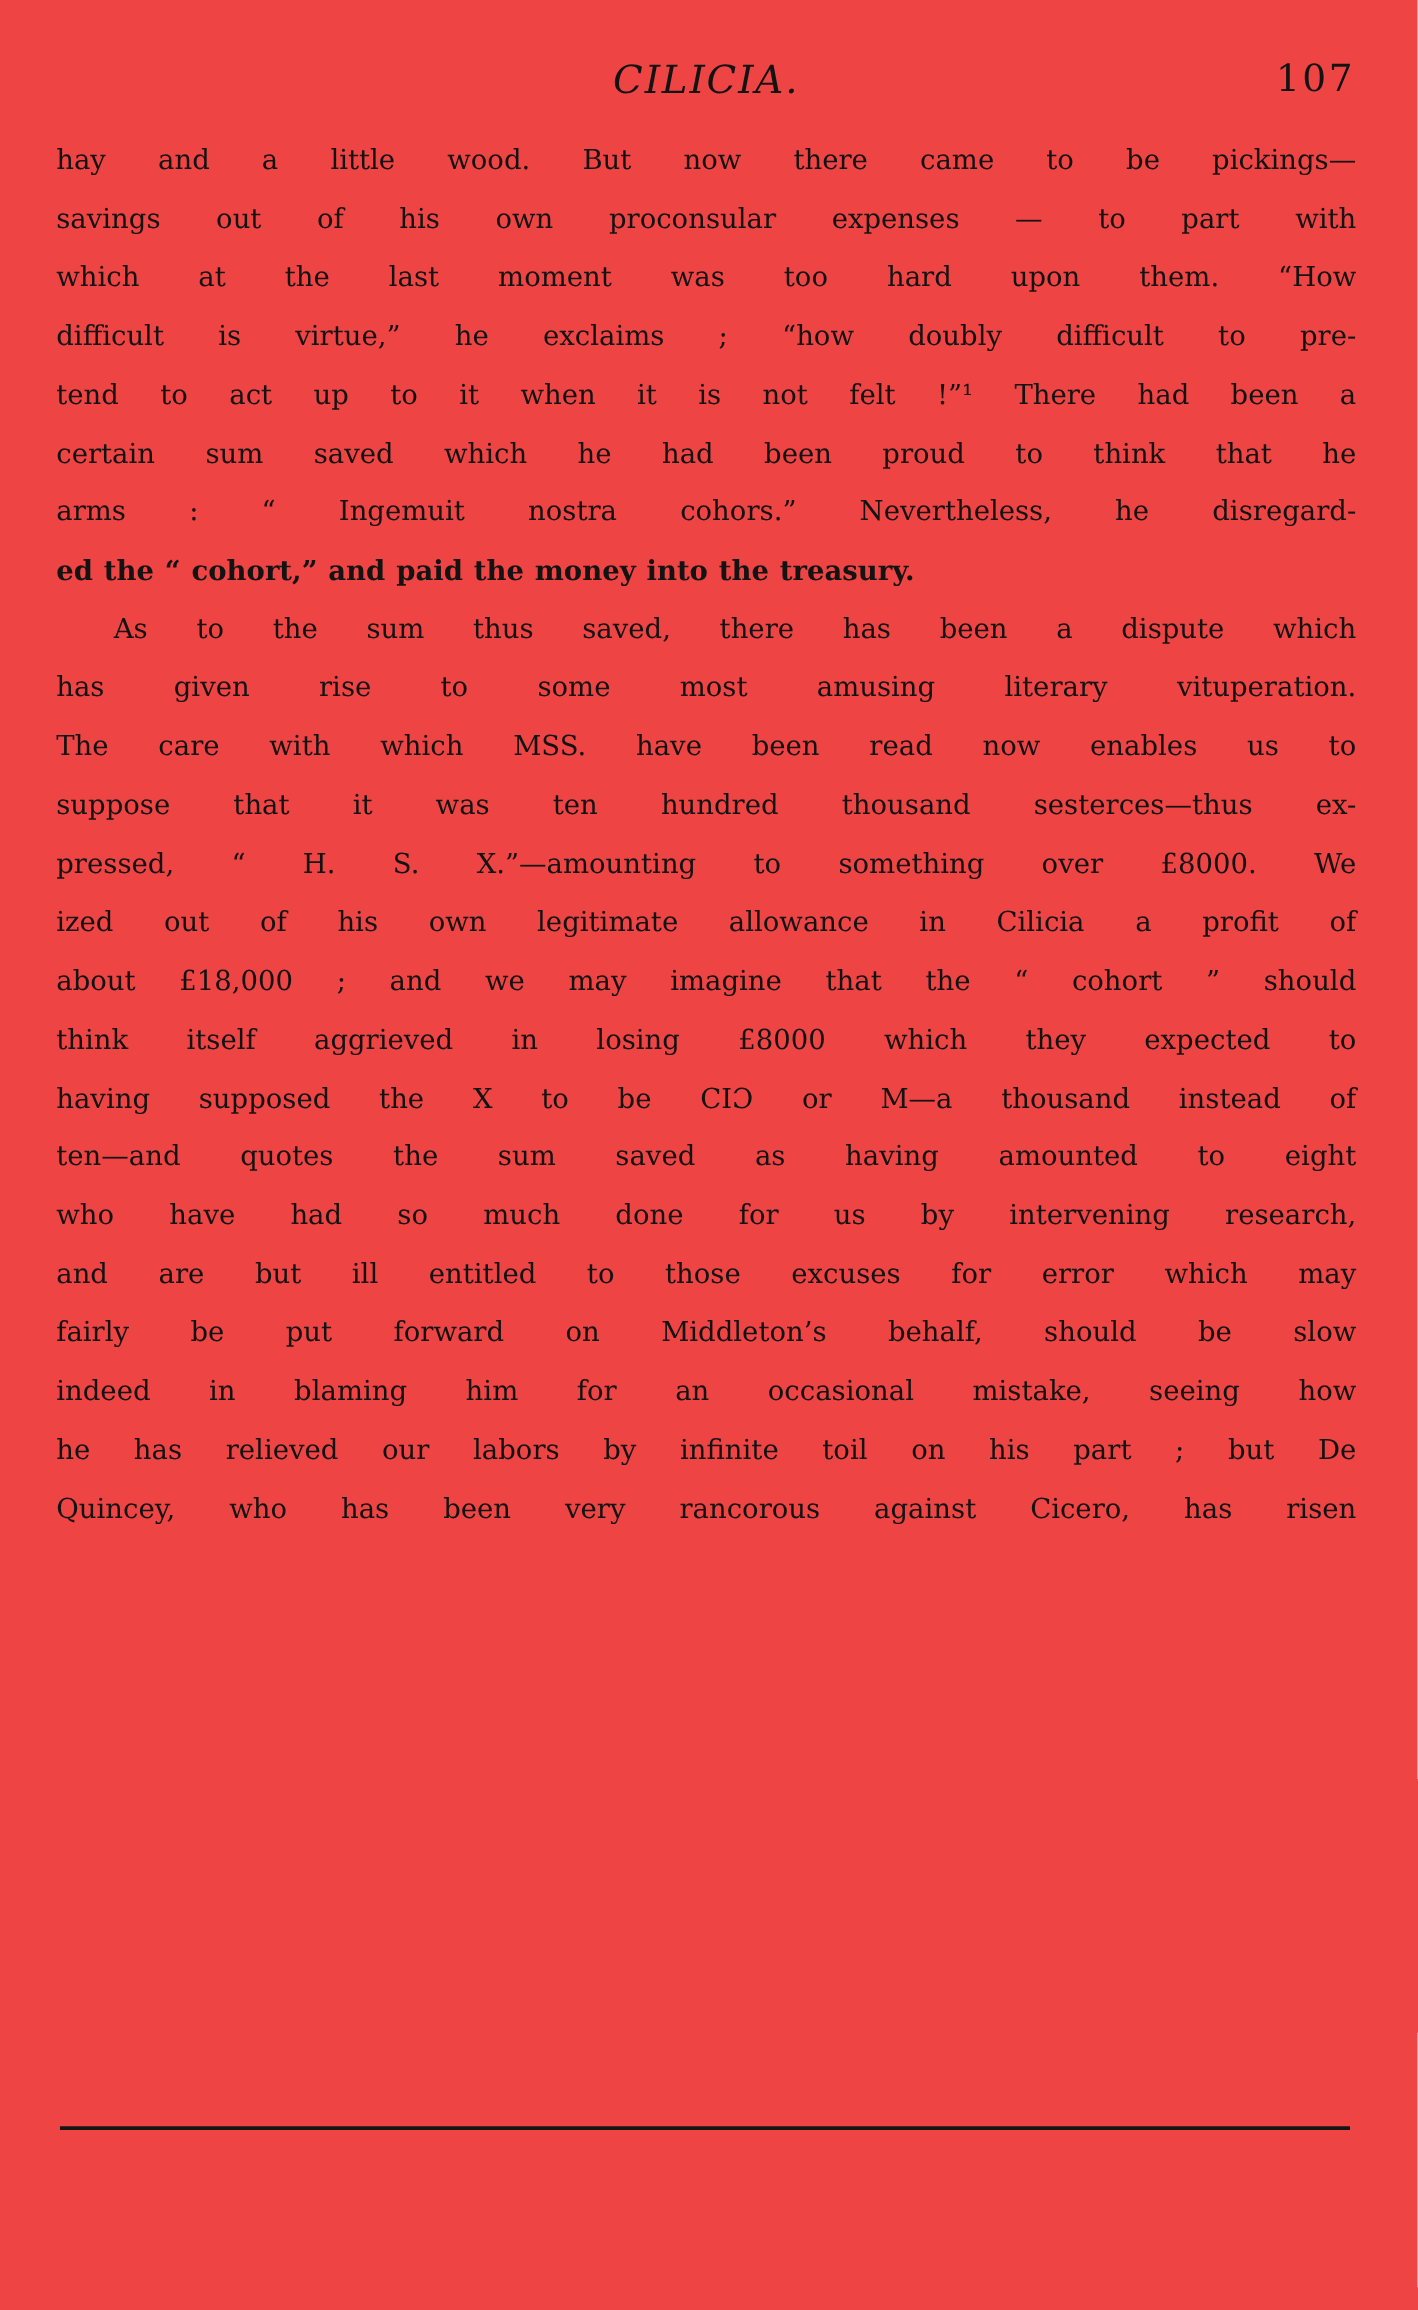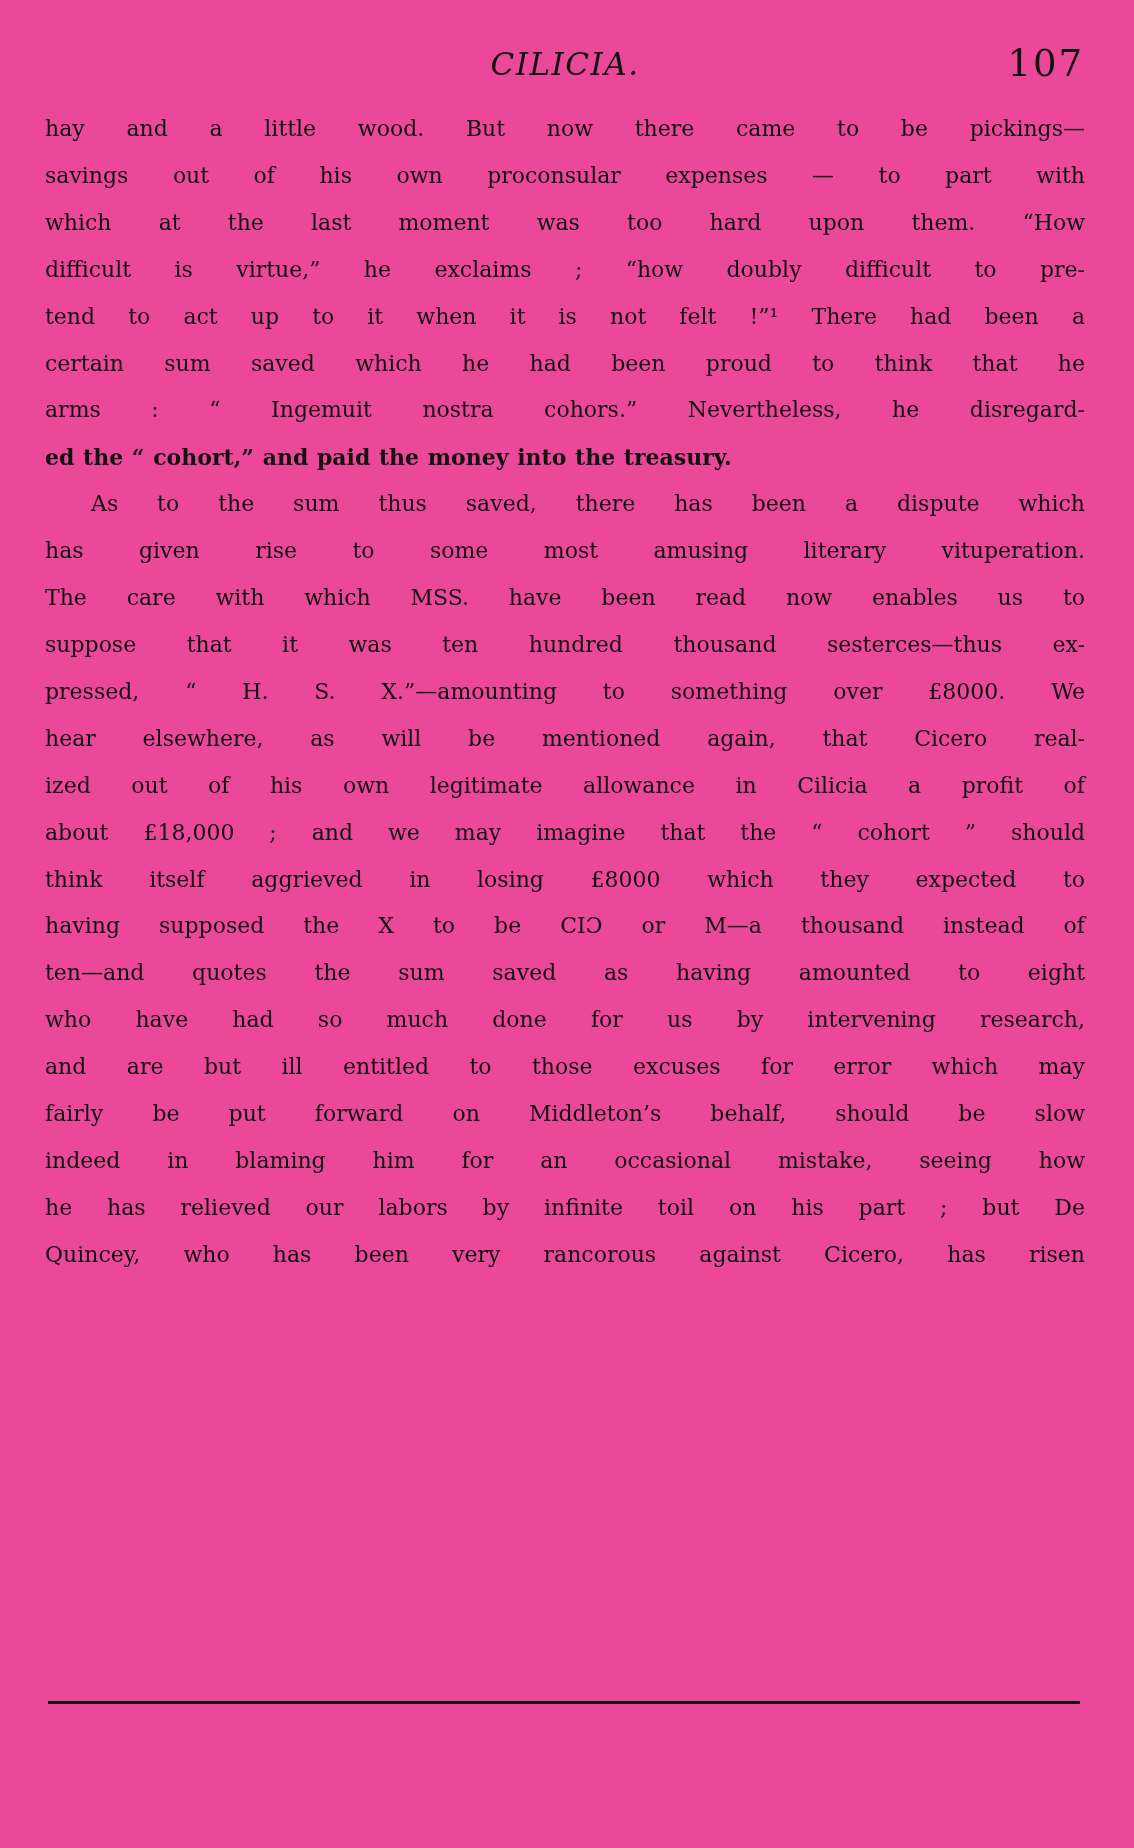--- a/index.html
+++ b/index.html
@@ -5,21 +5,21 @@
   html, body {
     margin: 0;
     padding: 0;
     background: #e8e8e8;
   }
   .page {
     position: relative;
     width: 1134px;
     height: 1848px;
     margin: 0 auto;
-    background: #ec4899;
+    background: #ef4444;
     color: #131313;
     font-family: "DejaVu Serif", serif;
     overflow: hidden;
   }
   .header {
     position: absolute;
     top: 42px;
     left: 46px;
     right: 50px;
     height: 52px;
@@ -28,21 +28,21 @@
     text-align: center;
     font-style: italic;
     font-size: 31px;
     letter-spacing: 1.5px;
     line-height: 44px;
   }
   .page-number {
     position: absolute;
     right: 0;
     top: 0;
-    font-size: 37px;
+    font-size: 30px;
     line-height: 44px;
     letter-spacing: 2px;
   }
   .body-text {
     position: absolute;
     top: 106px;
     left: 45px;
     width: 1040px;
   }
   .line {
@@ -97,21 +97,20 @@
       <div class="line">difficult is virtue,” he exclaims ; “how doubly difficult to pre-</div>
       <div class="line">tend to act up to it when it is not felt !”¹   There had been a</div>
       <div class="line">certain sum saved which he had been proud to think that he</div>
       <div class="line">arms :  “ Ingemuit nostra cohors.”   Nevertheless, he disregard-</div>
       <div class="line noj">ed the “ cohort,” and paid the money into the treasury.</div>
       <div class="line indent">As to the sum thus saved, there has been a dispute which</div>
       <div class="line">has given rise to some most amusing literary vituperation.</div>
       <div class="line">The care with which MSS. have been read now enables us to</div>
       <div class="line">suppose that it was ten hundred thousand sesterces—thus ex-</div>
       <div class="line">pressed, “ H. S. X.”—amounting to something over £8000.  We</div>
-      <div class="line">hear elsewhere, as will be mentioned again, that Cicero real-</div>
       <div class="line">ized out of his own legitimate allowance in Cilicia a profit of</div>
       <div class="line">about £18,000 ; and we may imagine that the “ cohort ” should</div>
       <div class="line">think itself aggrieved in losing £8000 which they expected to</div>
       <div class="line">having supposed the X to be CIƆ or M—a thousand instead of</div>
       <div class="line">ten—and quotes the sum saved as having amounted to eight</div>
       <div class="line">who have had so much done for us by intervening research,</div>
       <div class="line">and are but ill entitled to those excuses for error which may</div>
       <div class="line">fairly be put forward on Middleton’s behalf, should be slow</div>
       <div class="line">indeed in blaming him for an occasional mistake, seeing how</div>
       <div class="line">he has relieved our labors by infinite toil on his part ; but De</div>

